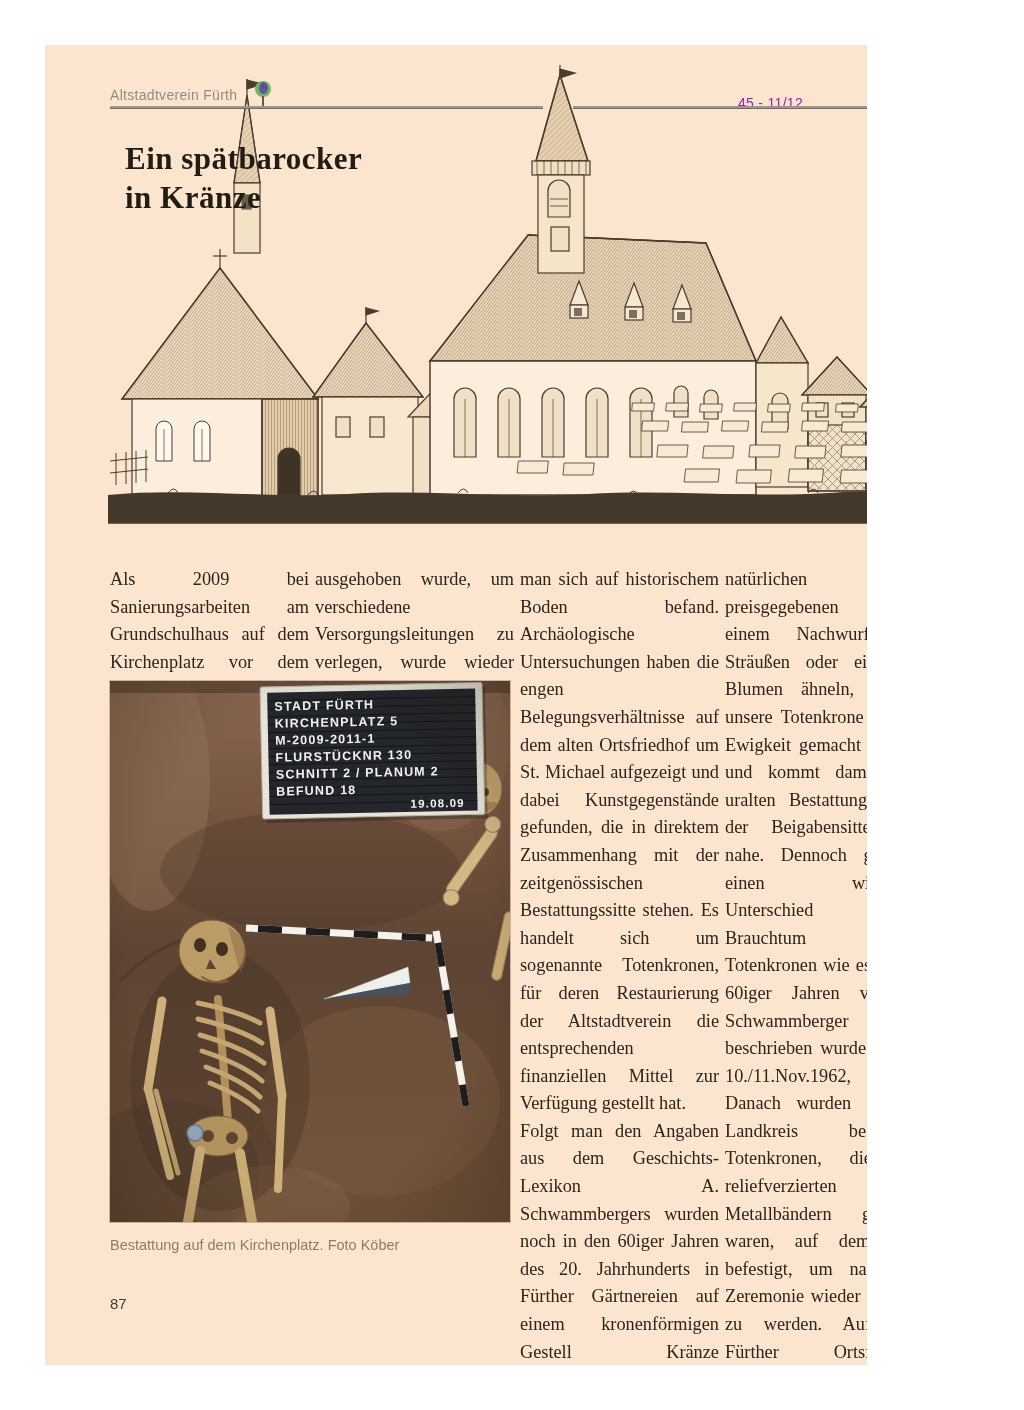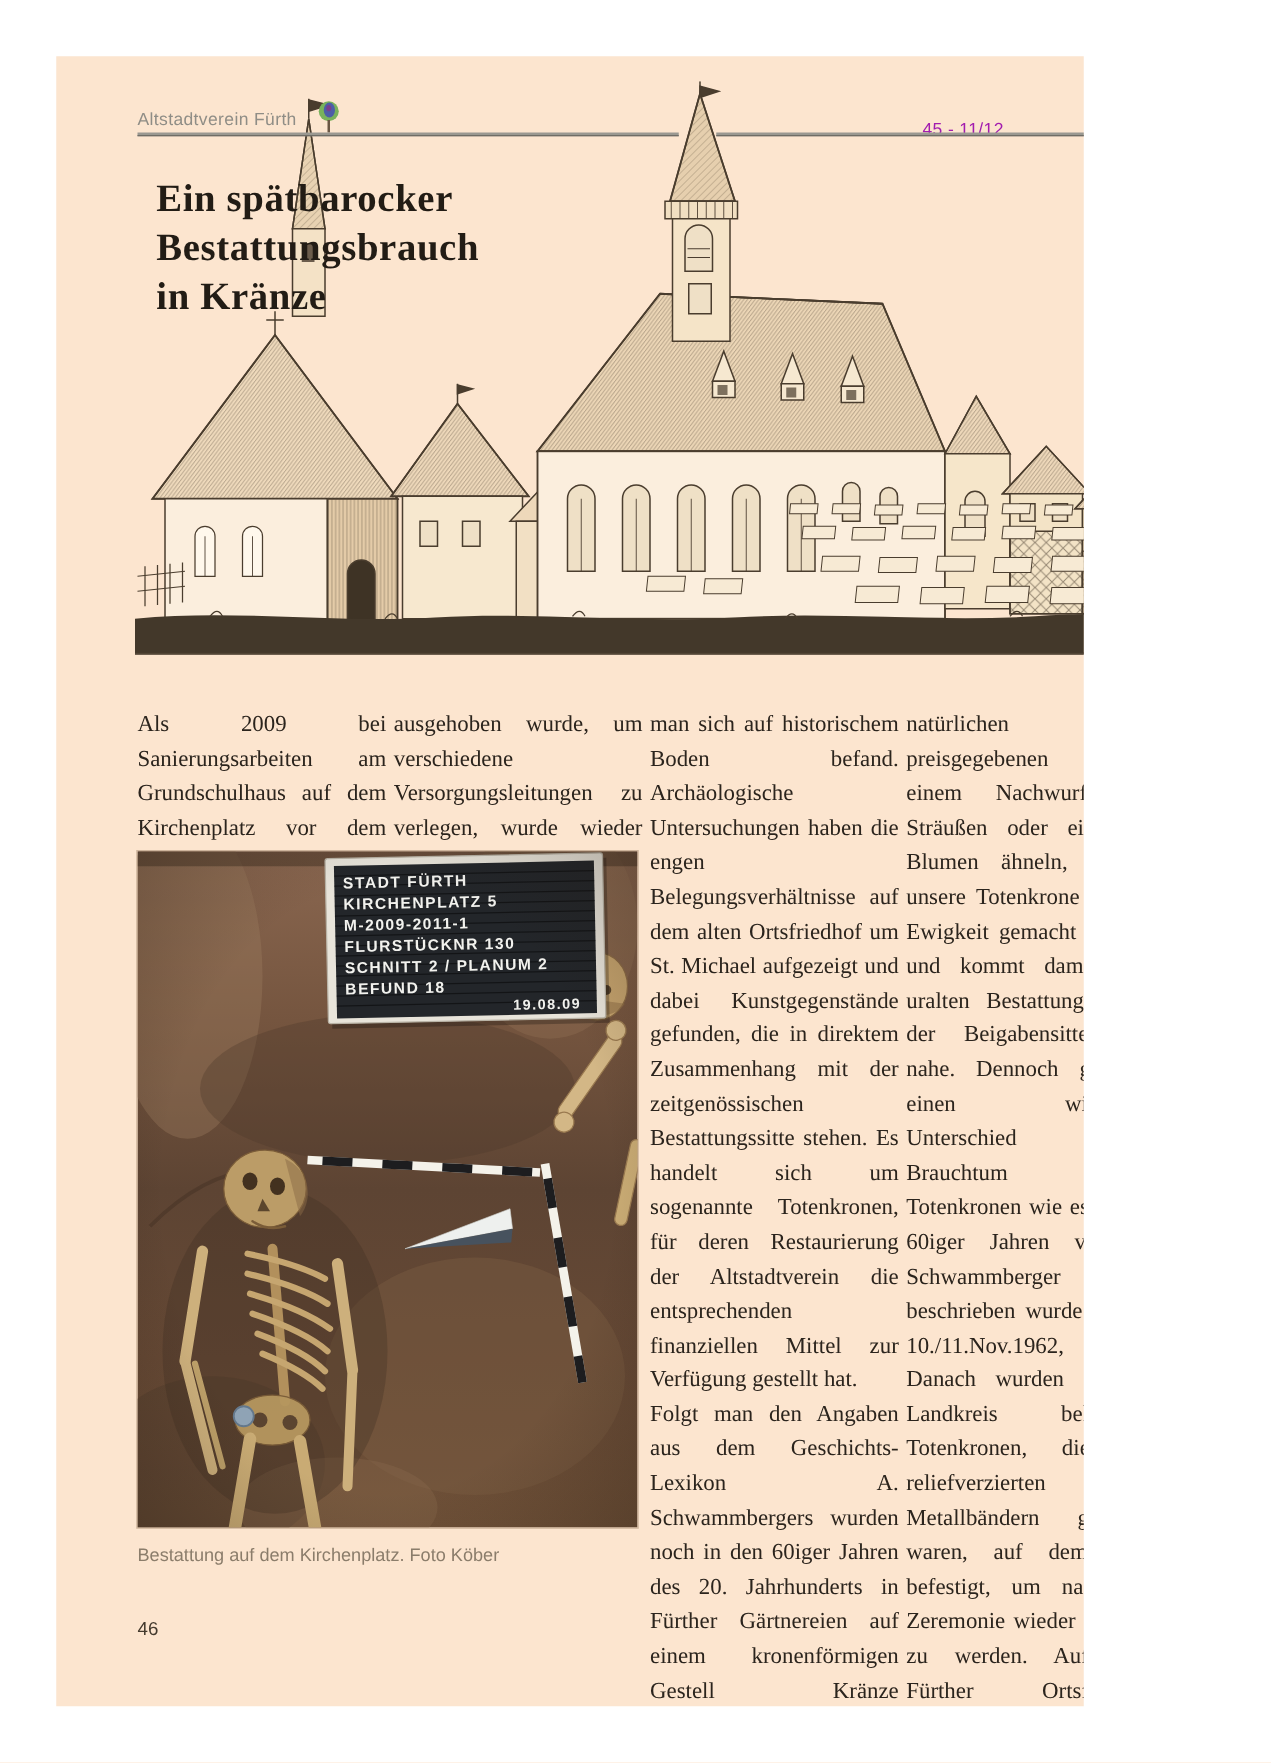--- a/index.html
+++ b/index.html
@@ -238,21 +238,20 @@
       <span class="crown-inner"></span>
       <span class="crown-dot"></span>
       <span class="stem"></span>
   </span>
   <div class="mast-right">45 - 11/12</div>
   <div class="rule left"></div>
   <div class="rule right"></div>
 
   <div class="title">
     <div>Ein spätbarocker</div>
-    <div>Bestattungsbrauch</div>
     <div>in Kränze</div>
   </div>
 
   <div class="col c1" lang="de">Als 2009 bei Sanierungsarbeiten am Grundschulhaus auf dem Kirchenplatz vor dem Gebäude ein Graben</div>
   <div class="col c2" lang="de">ausgehoben wurde, um verschiedene Versorgungsleitungen zu verlegen, wurde wieder schnell klar, dass</div>
   <div class="col c3" lang="de">
     <div class="para">man sich auf historischem Boden befand. Archäologische Untersuchungen haben die engen Belegungsverhältnisse auf dem alten Ortsfriedhof um St. Michael aufgezeigt und dabei Kunstgegenstände gefunden, die in direktem Zusammenhang mit der zeitgenössischen Bestattungssitte stehen. Es handelt sich um sogenannte Totenkronen, für deren Restaurierung der Altstadtverein die entsprechenden finanziellen Mittel zur Verfügung gestellt hat.</div>
     <div class="para">Folgt man den Angaben aus dem Geschichts-Lexikon A. Schwammbergers wurden noch in den 60iger Jahren des 20. Jahrhunderts in Fürther Gärtnereien auf einem kronenförmigen Gestell Kränze ausschließlich für Kinder aus Zweigen und Blüten hergestellt. Während diese dem</div>
   </div>
   <div class="col c4" lang="de">natürlichen Verfall preisgegebenen Kronen einem Nachwurf von Sträußen oder einzelnen Blumen ähneln, scheint unsere Totenkrone für die Ewigkeit gemacht zu sein und kommt damit dem uralten Bestattungsbrauch der Beigabensitte sehr nahe. Dennoch gibt es einen wichtigen Unterschied zum Brauchtum mit Totenkronen wie es in den 60iger Jahren von A. Schwammberger beschrieben wurde (FN v. 10./11.Nov.1962, S.9). Danach wurden die im Landkreis bekannten Totenkronen, die aus reliefverzierten Metallbändern gefertigt waren, auf dem Sarg befestigt, um nach der Zeremonie wieder entfernt zu werden. Auf dem Fürther Ortsfriedhof wurden sie wie ein Diadem im Kopfbereich aufgefunden und waren dementsprechend mitbestattet worden. Dabei ist aber zu beachten, dass es sich ebenso um Trachtbestandteile – besondere</div>
@@ -367,15 +366,15 @@
           <text x="14" y="92">SCHNITT 2 / PLANUM 2</text>
           <text x="14" y="109">BEFUND 18</text>
           <text x="148" y="124" font-size="11.5">19.08.09</text>
         </g>
       </g>
       <rect width="400" height="541" fill="url(#vig)"></rect>
     </svg>
   </div>
 
   <div class="caption">Bestattung auf dem Kirchenplatz. Foto Köber</div>
-  <div class="pagenum">46</div>
+  <div class="pagenum">87</div>
 
 </div>
 
 </body></html>

